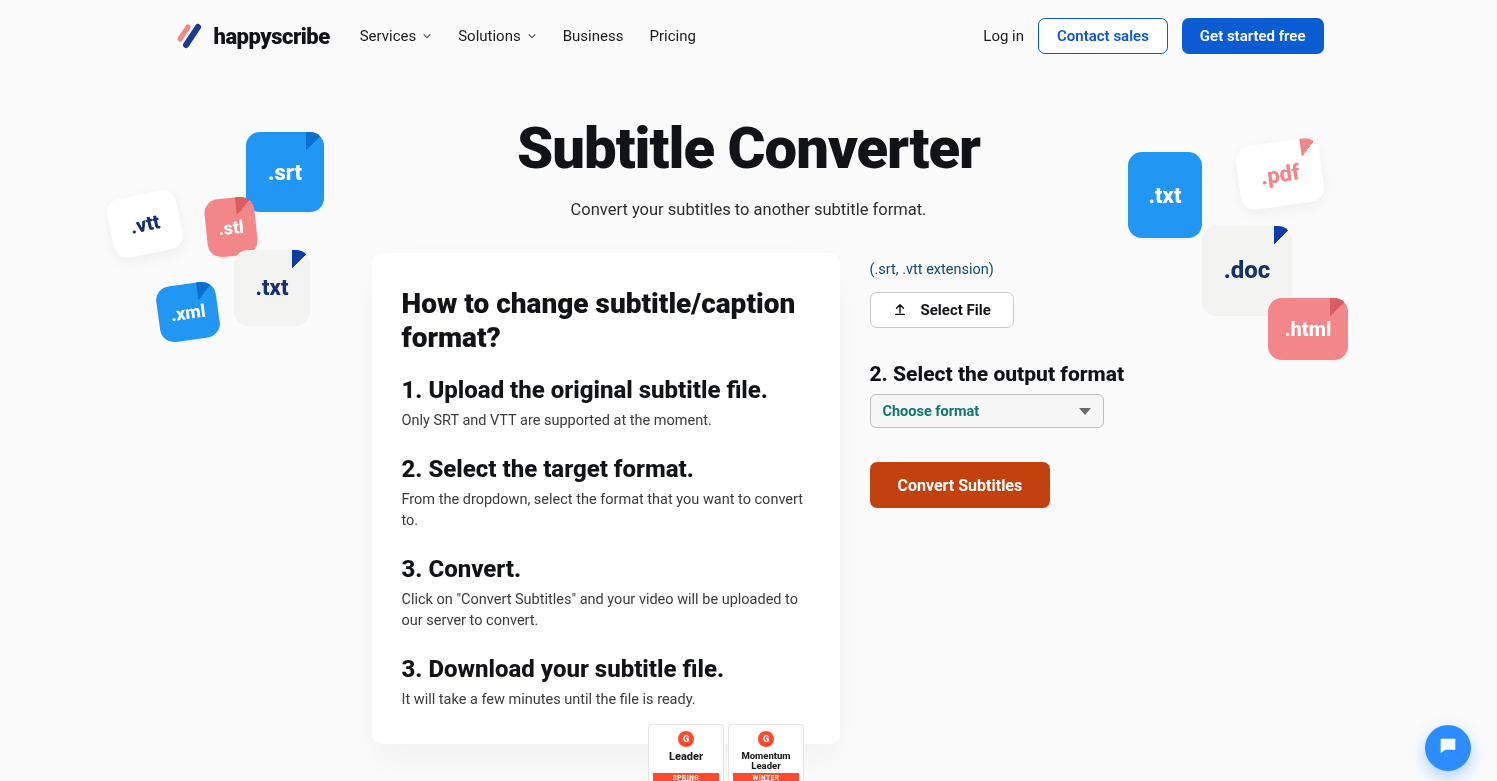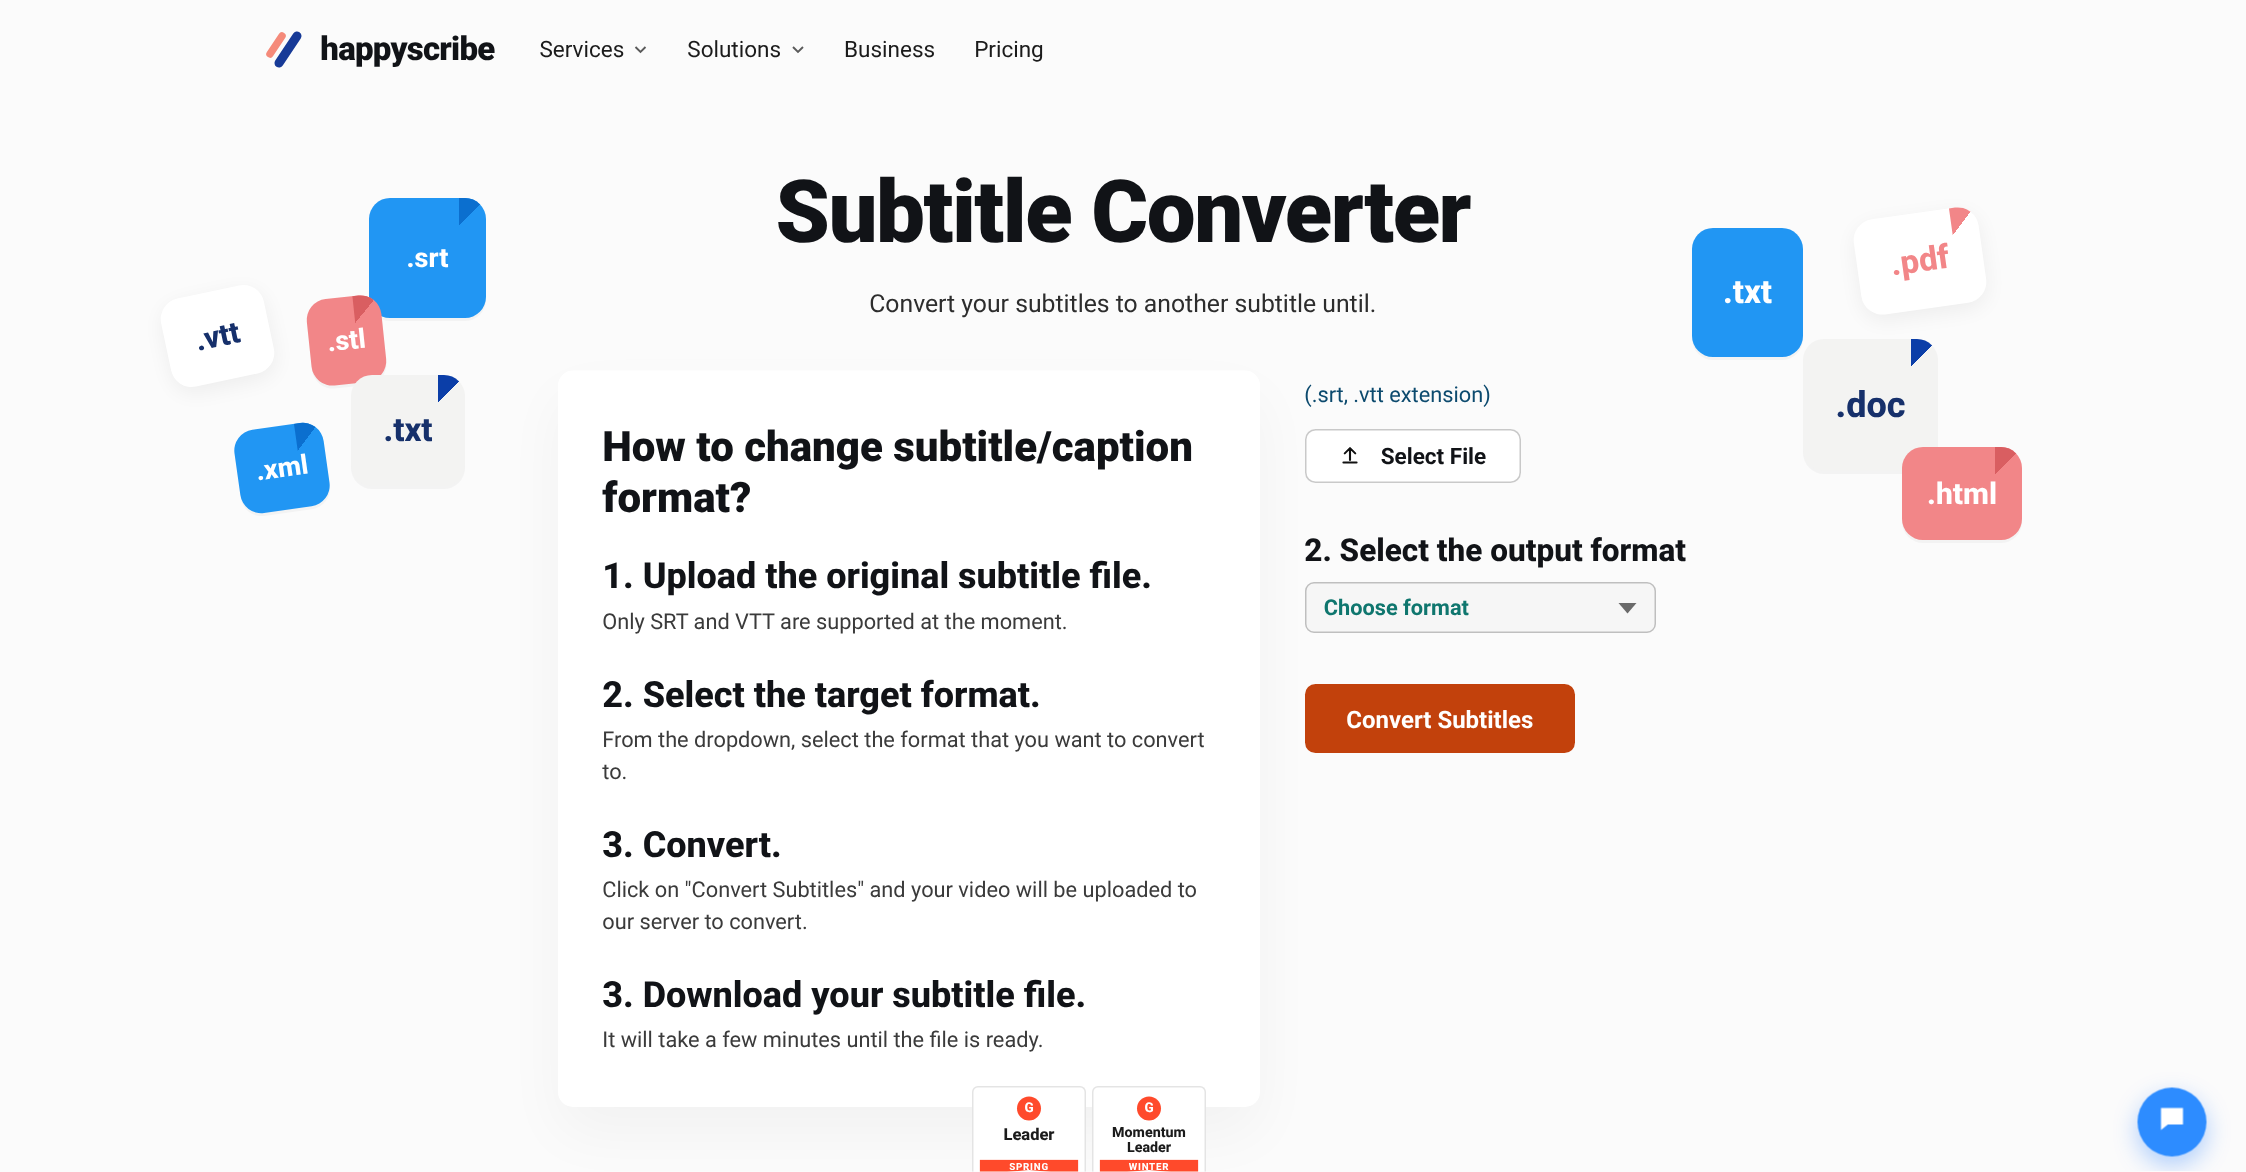--- a/index.html
+++ b/index.html
@@ -48,21 +48,21 @@
   .chip.coral{background:var(--chip-coral);color:#fff;}
   .chip.blue{background:var(--chip-blue);color:#fff;}
   .chip.gray{background:var(--chip-gray);color:#16306b;}
   .chip.white{background:#fff;color:#16306b;box-shadow:0 4px 14px rgba(0,0,0,0.06);}
   
   .chip .ear{position:absolute;top:0;right:0;width:18px;height:18px;background:linear-gradient(135deg,#0b3ea8 50%,transparent 50%);border-top-right-radius:14px;}
   .chip.coral .ear{background:linear-gradient(135deg,#d95e61 50%,transparent 50%);}
   .chip.blue .ear{background:linear-gradient(135deg,#0b6fcf 50%,transparent 50%);}
 
   
-  .c-srt{left:246px;top:132px;width:78px;height:80px;font-size:18px;}
+  .c-srt{left:246px;top:132px;width:78px;height:80px;font-size:22px;}
   .c-vtt{left:110px;top:194px;width:70px;height:60px;font-size:20px;transform:rotate(-12deg);} 
   .c-stl{left:206px;top:198px;width:50px;height:58px;font-size:18px;transform:rotate(-6deg);}
   .c-txtL{left:234px;top:250px;width:76px;height:74px;font-size:22px;}
   .c-xml{left:158px;top:284px;width:60px;height:56px;font-size:18px;transform:rotate(-8deg);}
 
   
   .c-txtR{left:1128px;top:152px;width:74px;height:86px;font-size:22px;}
   .c-pdf{left:1238px;top:142px;width:84px;height:64px;font-size:22px;transform:rotate(-8deg);}
   .c-doc{left:1202px;top:226px;width:90px;height:88px;font-size:24px;}
   .c-html{left:1268px;top:298px;width:80px;height:62px;font-size:20px;}
@@ -169,25 +169,30 @@
           </span>
       </div>
       <div class="nav-link">
         <span>Business</span>
       </div>
       <div class="nav-link">
         <span>Pricing</span>
       </div>
     </div>
   </div>
+  <div class="nav-right">
+    <span class="link-plain">Log in</span>
+    <span class="btn btn-outline">Contact sales</span>
+    <span class="btn btn-primary">Get started free</span>
+  </div>
 </div>
 
 <div class="hero">
   <h1>Subtitle Converter</h1>
-  <div class="sub">Convert your subtitles to another subtitle until.</div>
+  <div class="sub">Convert your subtitles to another subtitle format.</div>
 </div>
 
 <div class="main">
 
   <div class="card">
     <h2>How to change subtitle/caption format?</h2>
 
     <div class="step">
       <div class="st-title">1. Upload the original subtitle file.</div>
       <div class="st-desc">Only SRT and VTT are supported at the moment.</div>

